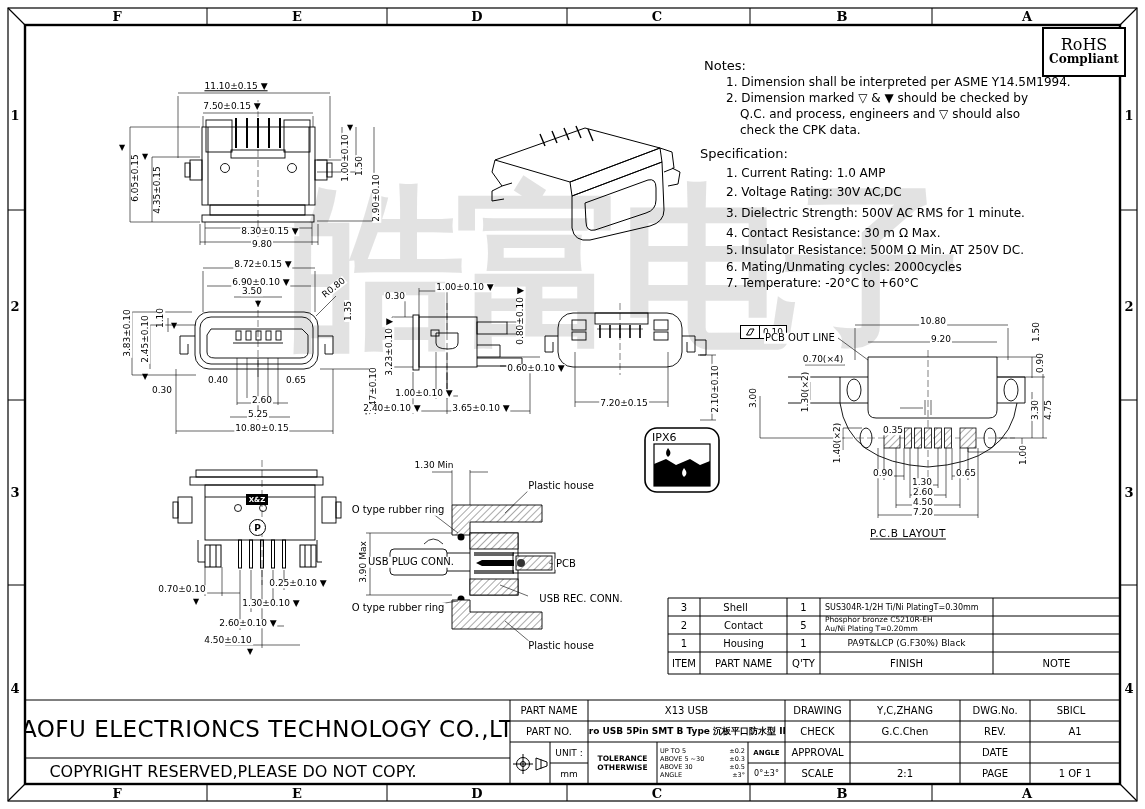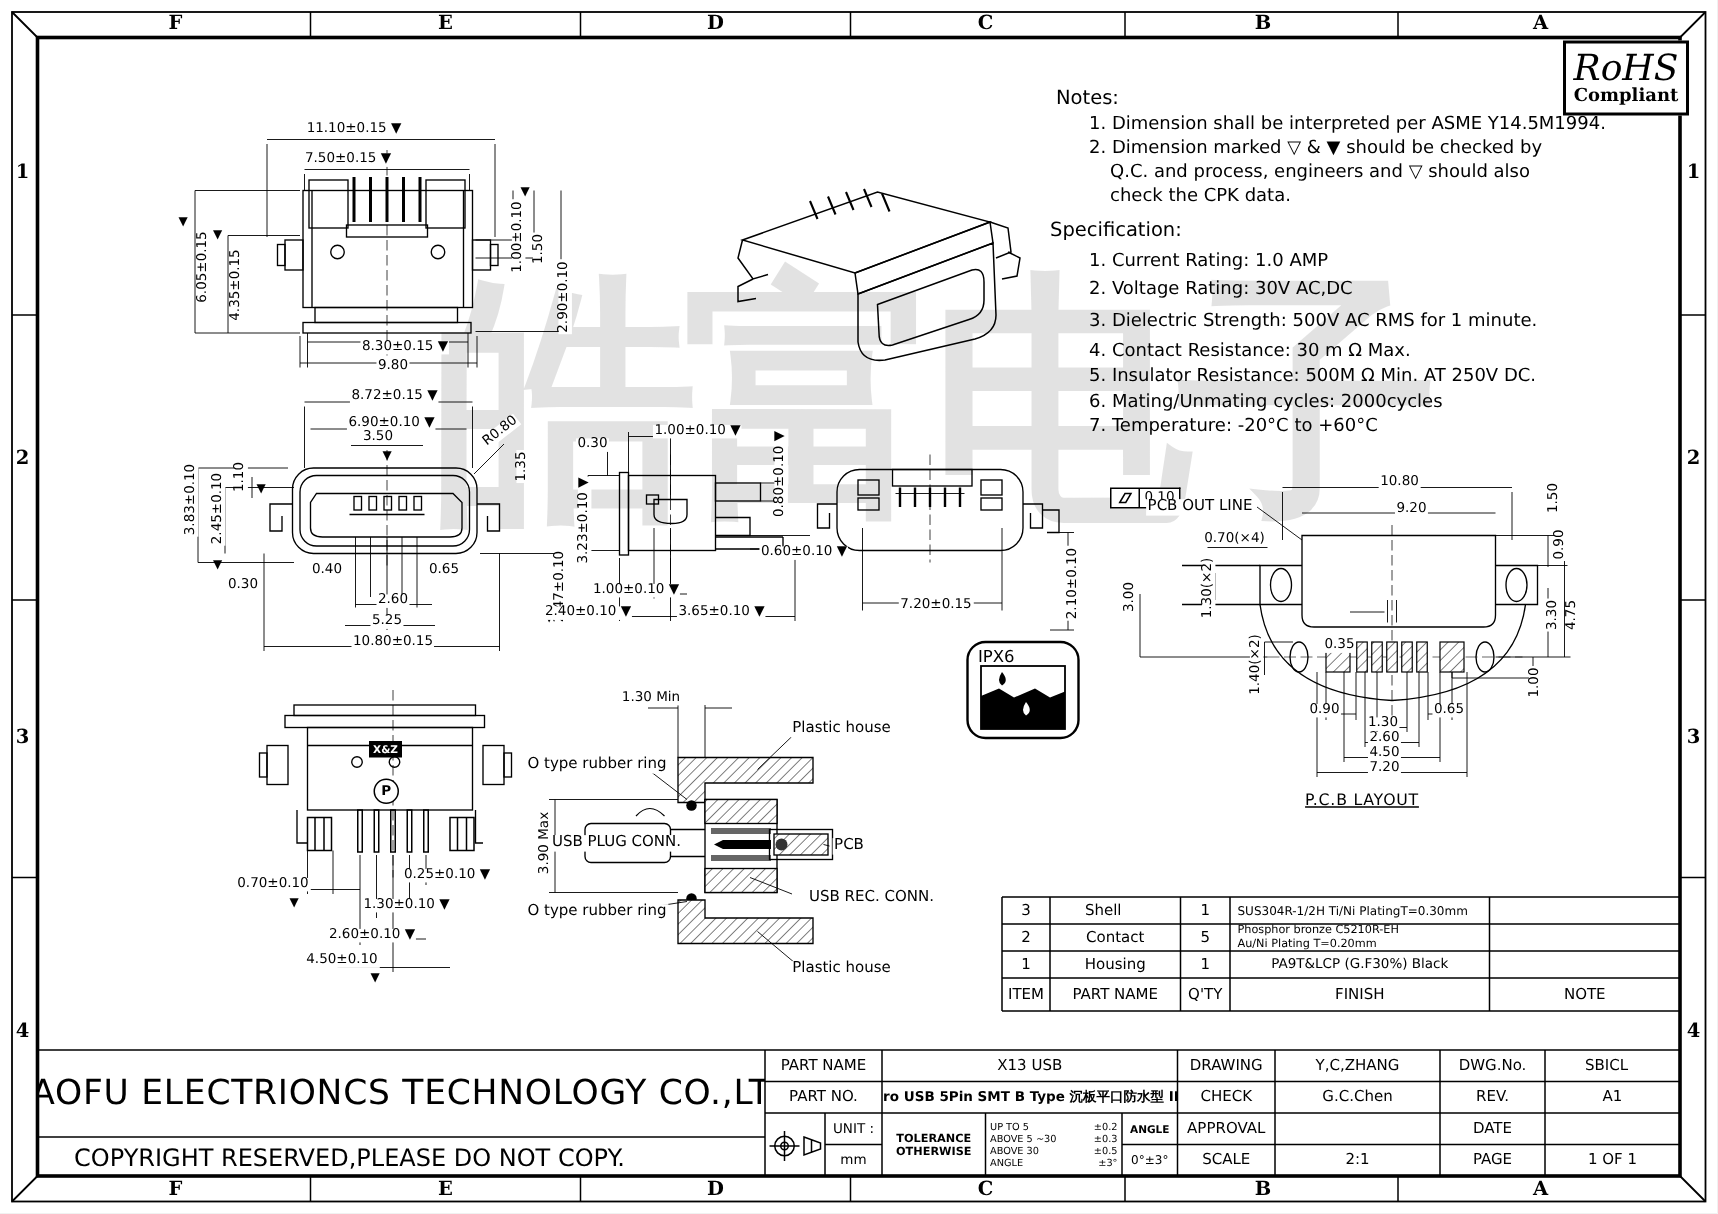--- a/index.html
+++ b/index.html
@@ -20,21 +20,21 @@
   .txt{position:absolute;z-index:5;white-space:nowrap;font:12px "DejaVu Sans",sans-serif;}
   .txt.t13{font-size:13px;}
   .cell{position:absolute;z-index:5;display:flex;align-items:center;justify-content:center;
         font:10px "DejaVu Sans",sans-serif;white-space:nowrap;overflow:hidden;}
   .cell.left{justify-content:flex-start;padding-left:5px;}
   .cell.small{font-size:8px;}
   .cell.tiny{font-size:7.5px;line-height:1.15;}
   #rohs{position:absolute;z-index:6;left:1042px;top:27px;width:80px;height:46px;border:2px solid #000;
         display:flex;flex-direction:column;align-items:center;justify-content:center;background:#fff;
         font-family:"DejaVu Serif",serif;}
-  #rohs .l1{font-size:24px;line-height:1;font-style:italic;}
+  #rohs .l1{font-size:16px;line-height:1;}
   #rohs .l2{font-size:12px;font-weight:bold;line-height:1.1;}
   #xz{position:absolute;z-index:6;left:246px;top:494px;width:22px;height:11px;background:#000;color:#fff;
       font:bold 7px "DejaVu Sans",sans-serif;display:flex;align-items:center;justify-content:center;}
   #pmark{position:absolute;z-index:6;left:249px;top:519px;width:15px;height:15px;border:1.2px solid #000;
       border-radius:50%;font:bold 9px "DejaVu Sans",sans-serif;display:flex;align-items:center;justify-content:center;background:#fff;}
   #flat{position:absolute;z-index:6;left:740px;top:325px;display:flex;height:14px;background:#fff;}
   #flat .sym{width:18px;border:1px solid #000;display:flex;align-items:center;justify-content:center;}
   #flat .val{width:26px;border:1px solid #000;border-left:none;display:flex;align-items:center;justify-content:center;font-size:9px;}
   #ipx6lab{position:absolute;z-index:6;left:652px;top:431px;font:11px "DejaVu Sans",sans-serif;}
   .tolrow{display:flex;justify-content:space-between;width:100%;padding:0 3px;box-sizing:border-box;}
@@ -308,21 +308,21 @@
   <div id="flat">
     <span class="sym">
       <svg width="14" height="12" viewBox="0 0 14 12">
           <path d="M3.5 9 L7 3 H11 L7.5 9 Z" fill="none" stroke="#000" stroke-width="1"></path>
         </svg>
     </span>
     <span class="val">0.10</span>
   </div>
 
   <div style="position:absolute;inset:0;z-index:6">
-      <span class="dim" style="left: 236px; top: 87px;">11.10±0.15 ▼</span>
+      <span class="dim" style="left: 236px; top: 87px; text-decoration: underline;">11.10±0.15 ▼</span>
       <span class="dim" style="left: 232px; top: 107px;">7.50±0.15 ▼</span>
       <span class="dim tri" style="left: 122px; top: 148px;">▼</span>
       <span class="dim tri" style="left: 145px; top: 157px;">▼</span>
       <span class="dim r" style="left: 136px; top: 178px;">6.05±0.15</span>
       <span class="dim r" style="left: 158px; top: 190px;">4.35±0.15</span>
       <span class="dim tri" style="left: 350px; top: 128px;">▼</span>
       <span class="dim r" style="left: 346px; top: 158px;">1.00±0.10</span>
       <span class="dim r" style="left: 360px; top: 166px;">1.50</span>
       <span class="dim r" style="left: 377px; top: 198px;">2.90±0.10</span>
       <span class="dim" style="left: 270px; top: 232px;">8.30±0.15 ▼</span>

